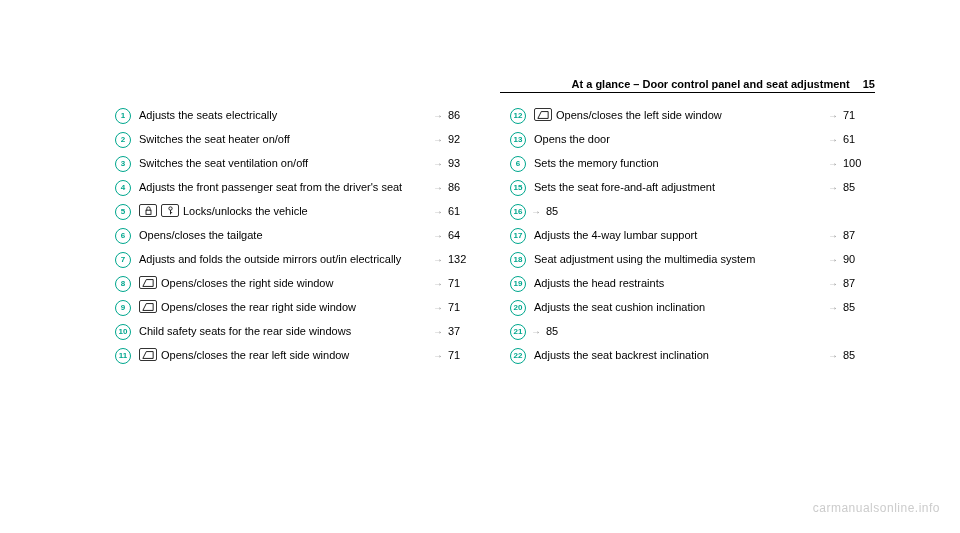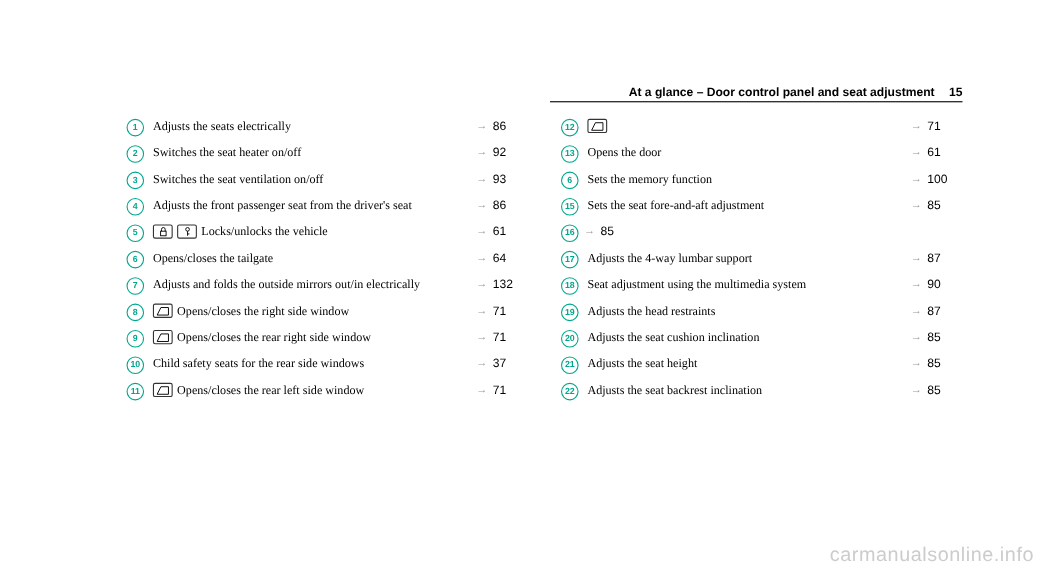--- a/index.html
+++ b/index.html
@@ -57,21 +57,20 @@
       justify-content: center;
       flex-shrink: 0;
       margin-top: 0px;
     }
     .desc {
       flex: 1;
       padding: 0 8px;
       display: flex;
       align-items: flex-start;
       flex-wrap: wrap;
-      font-family: Liberation Serif, serif;
     }
     .icon-box {
       border: 1px solid #333;
       border-radius: 2px;
       height: 13px;
       min-width: 18px;
       display: inline-flex;
       align-items: center;
       justify-content: center;
       margin-right: 4px;
@@ -89,21 +88,21 @@
     .page {
       width: 32px;
       text-align: left;
       flex-shrink: 0;
     }
     .watermark {
       position: absolute;
       bottom: 18px;
       right: 20px;
       color: #ccc;
-      font-size: 18px;
+      font-size: 12px;
       letter-spacing: 0.5px;
     }
     svg.window-icon { width: 12px; height: 10px; }
     svg.lock-icon { width: 9px; height: 10px; }
     svg.key-icon { width: 9px; height: 10px; }
   </style>
 </head>
 <body>
 
 <div class="header">
@@ -233,20 +232,21 @@
     </div>
   <div class="col" id="col-right">
       <div class="row">
         <div class="num">12</div>
         <div class="desc">
           <span class="icon-box">
             <svg class="window-icon" viewBox="0 0 14 10">
               <path d="M1 9 L5 1 L13 1 L13 9 Z" fill="none" stroke="#000" stroke-width="1"></path>
             </svg>
           </span>
+          <span>Opens/closes the left side window</span>
         </div>
         <div class="arrow">→</div>
         <div class="page">71</div>
       </div>
       <div class="row">
         <div class="num">13</div>
         <div class="desc">
           <span>Opens the door</span>
         </div>
         <div class="arrow">→</div>
@@ -300,23 +300,20 @@
       <div class="row">
         <div class="num">20</div>
         <div class="desc">
           <span>Adjusts the seat cushion inclination</span>
         </div>
         <div class="arrow">→</div>
         <div class="page">85</div>
       </div>
       <div class="row">
         <div class="num">21</div>
-        <div class="desc">
-          <span>Adjusts the seat height</span>
-        </div>
         <div class="arrow">→</div>
         <div class="page">85</div>
       </div>
       <div class="row">
         <div class="num">22</div>
         <div class="desc">
           <span>Adjusts the seat backrest inclination</span>
         </div>
         <div class="arrow">→</div>
         <div class="page">85</div>

